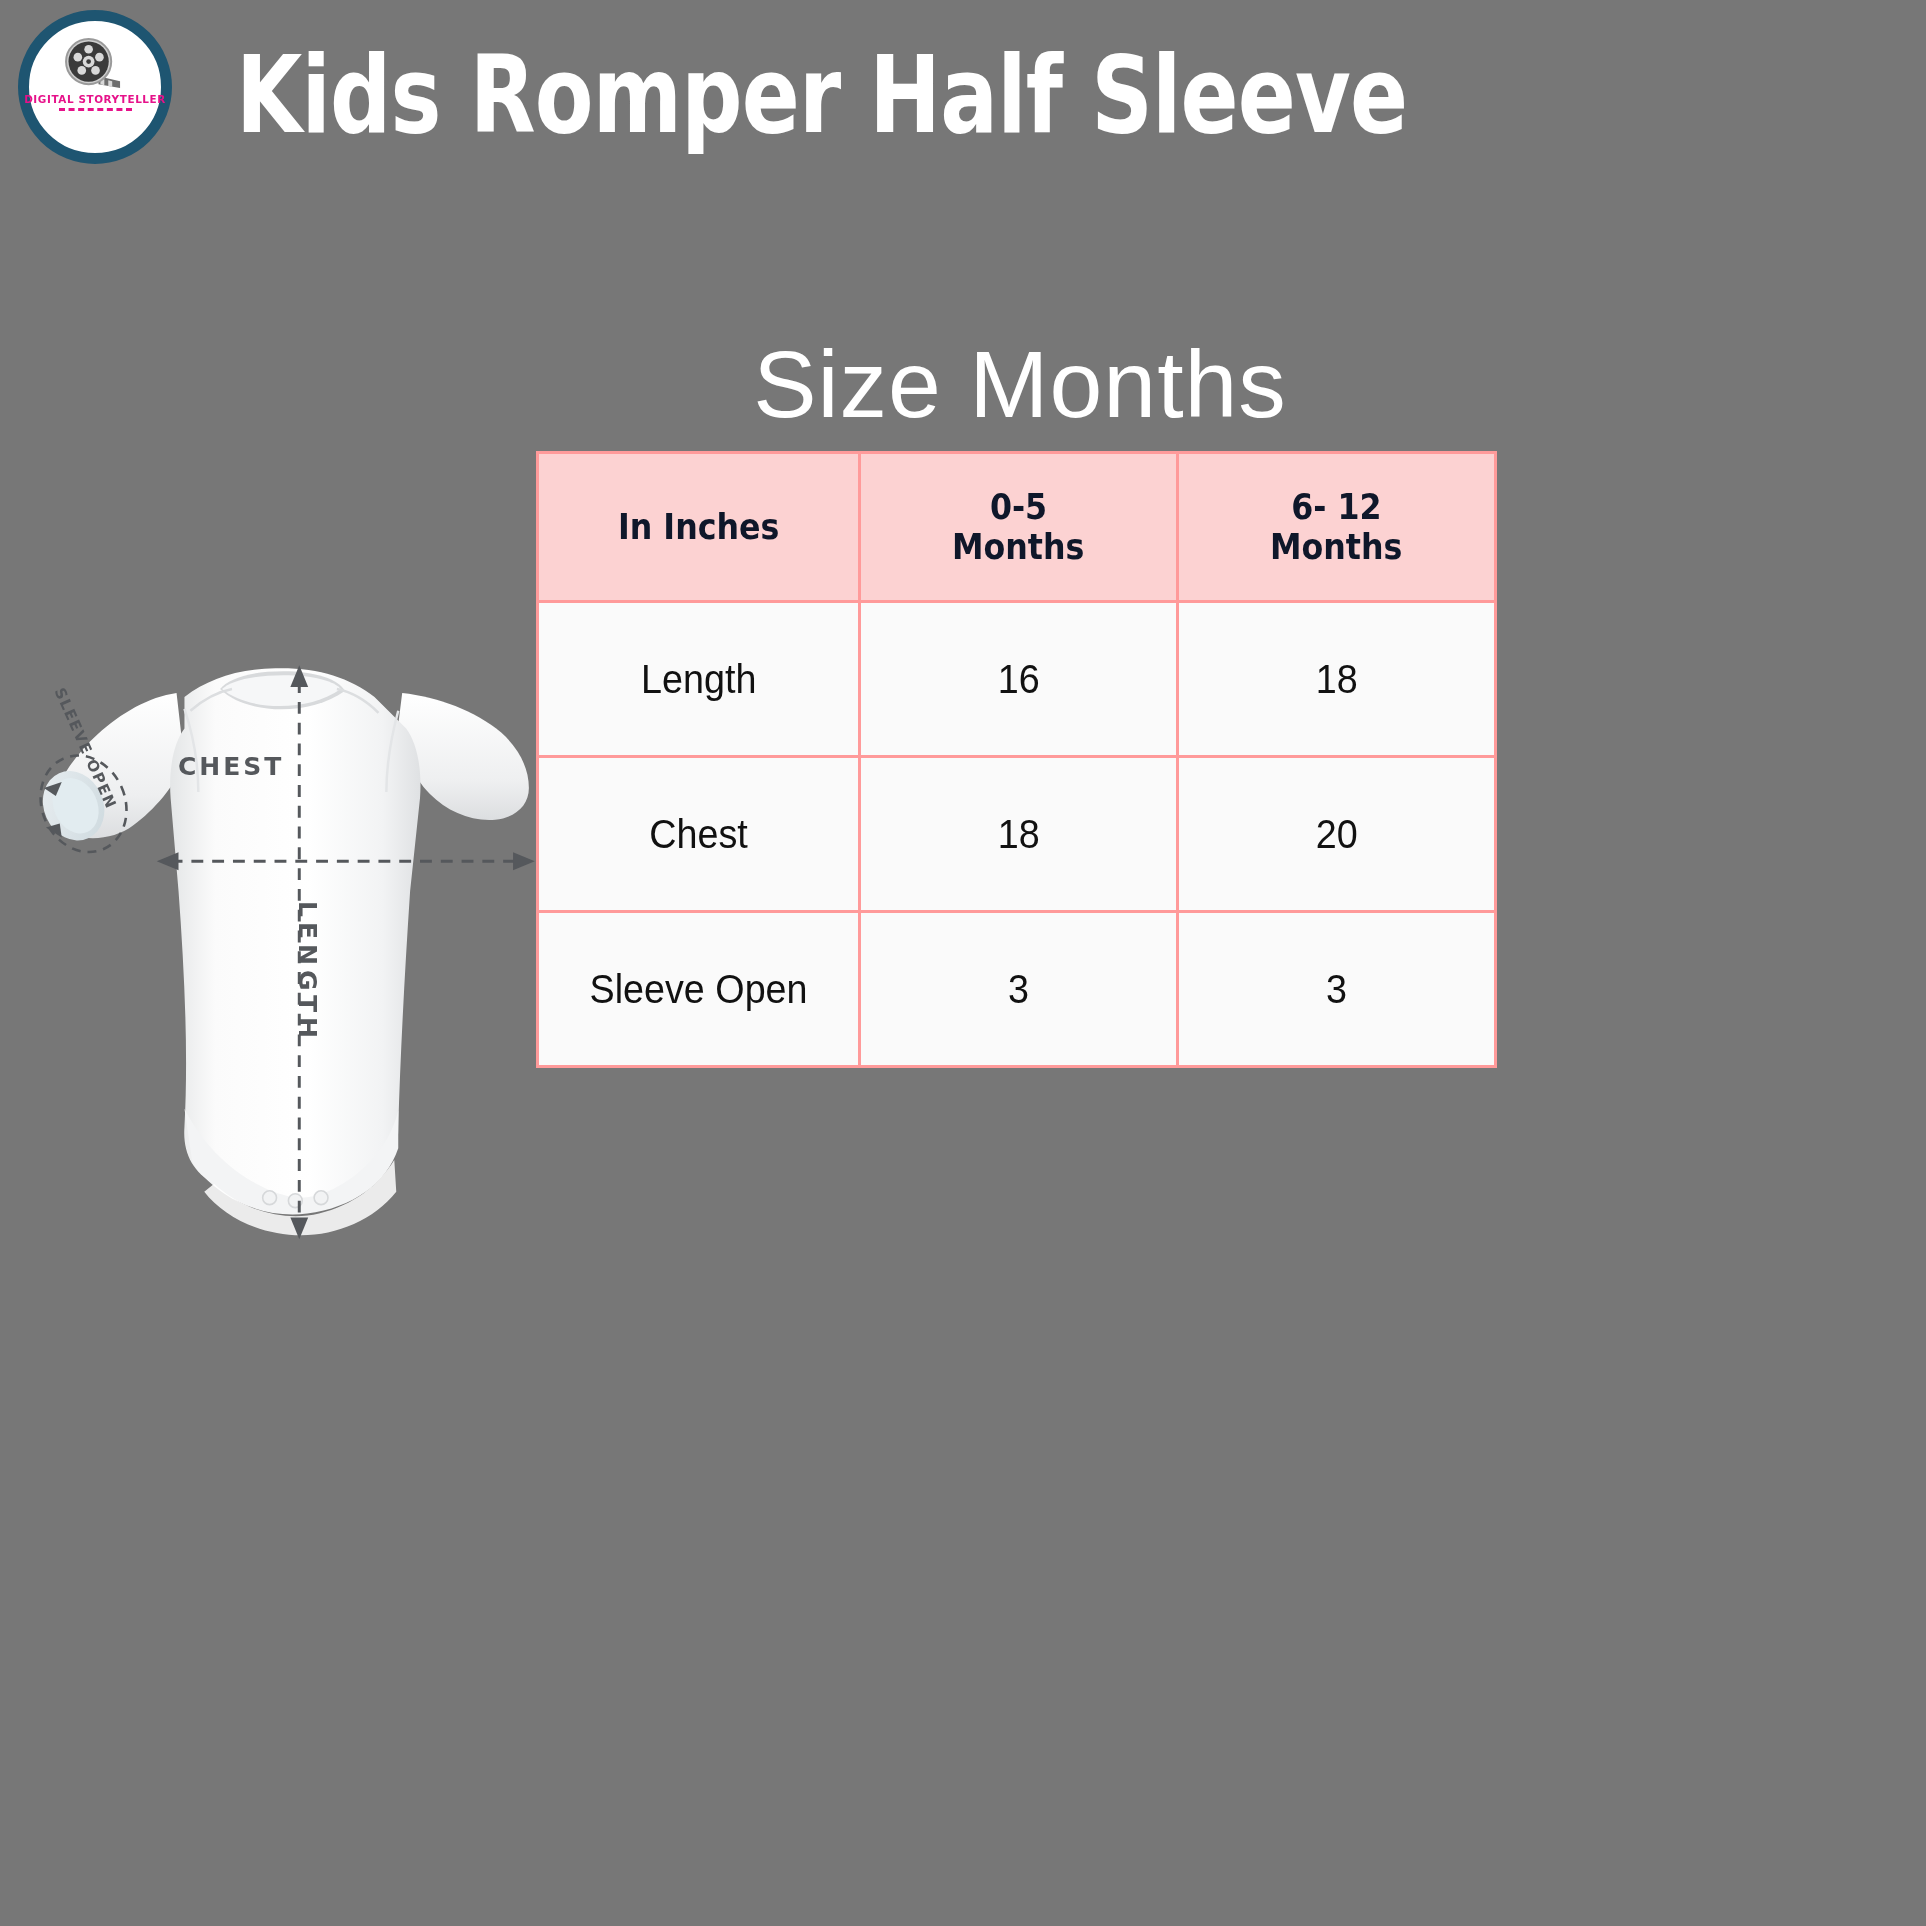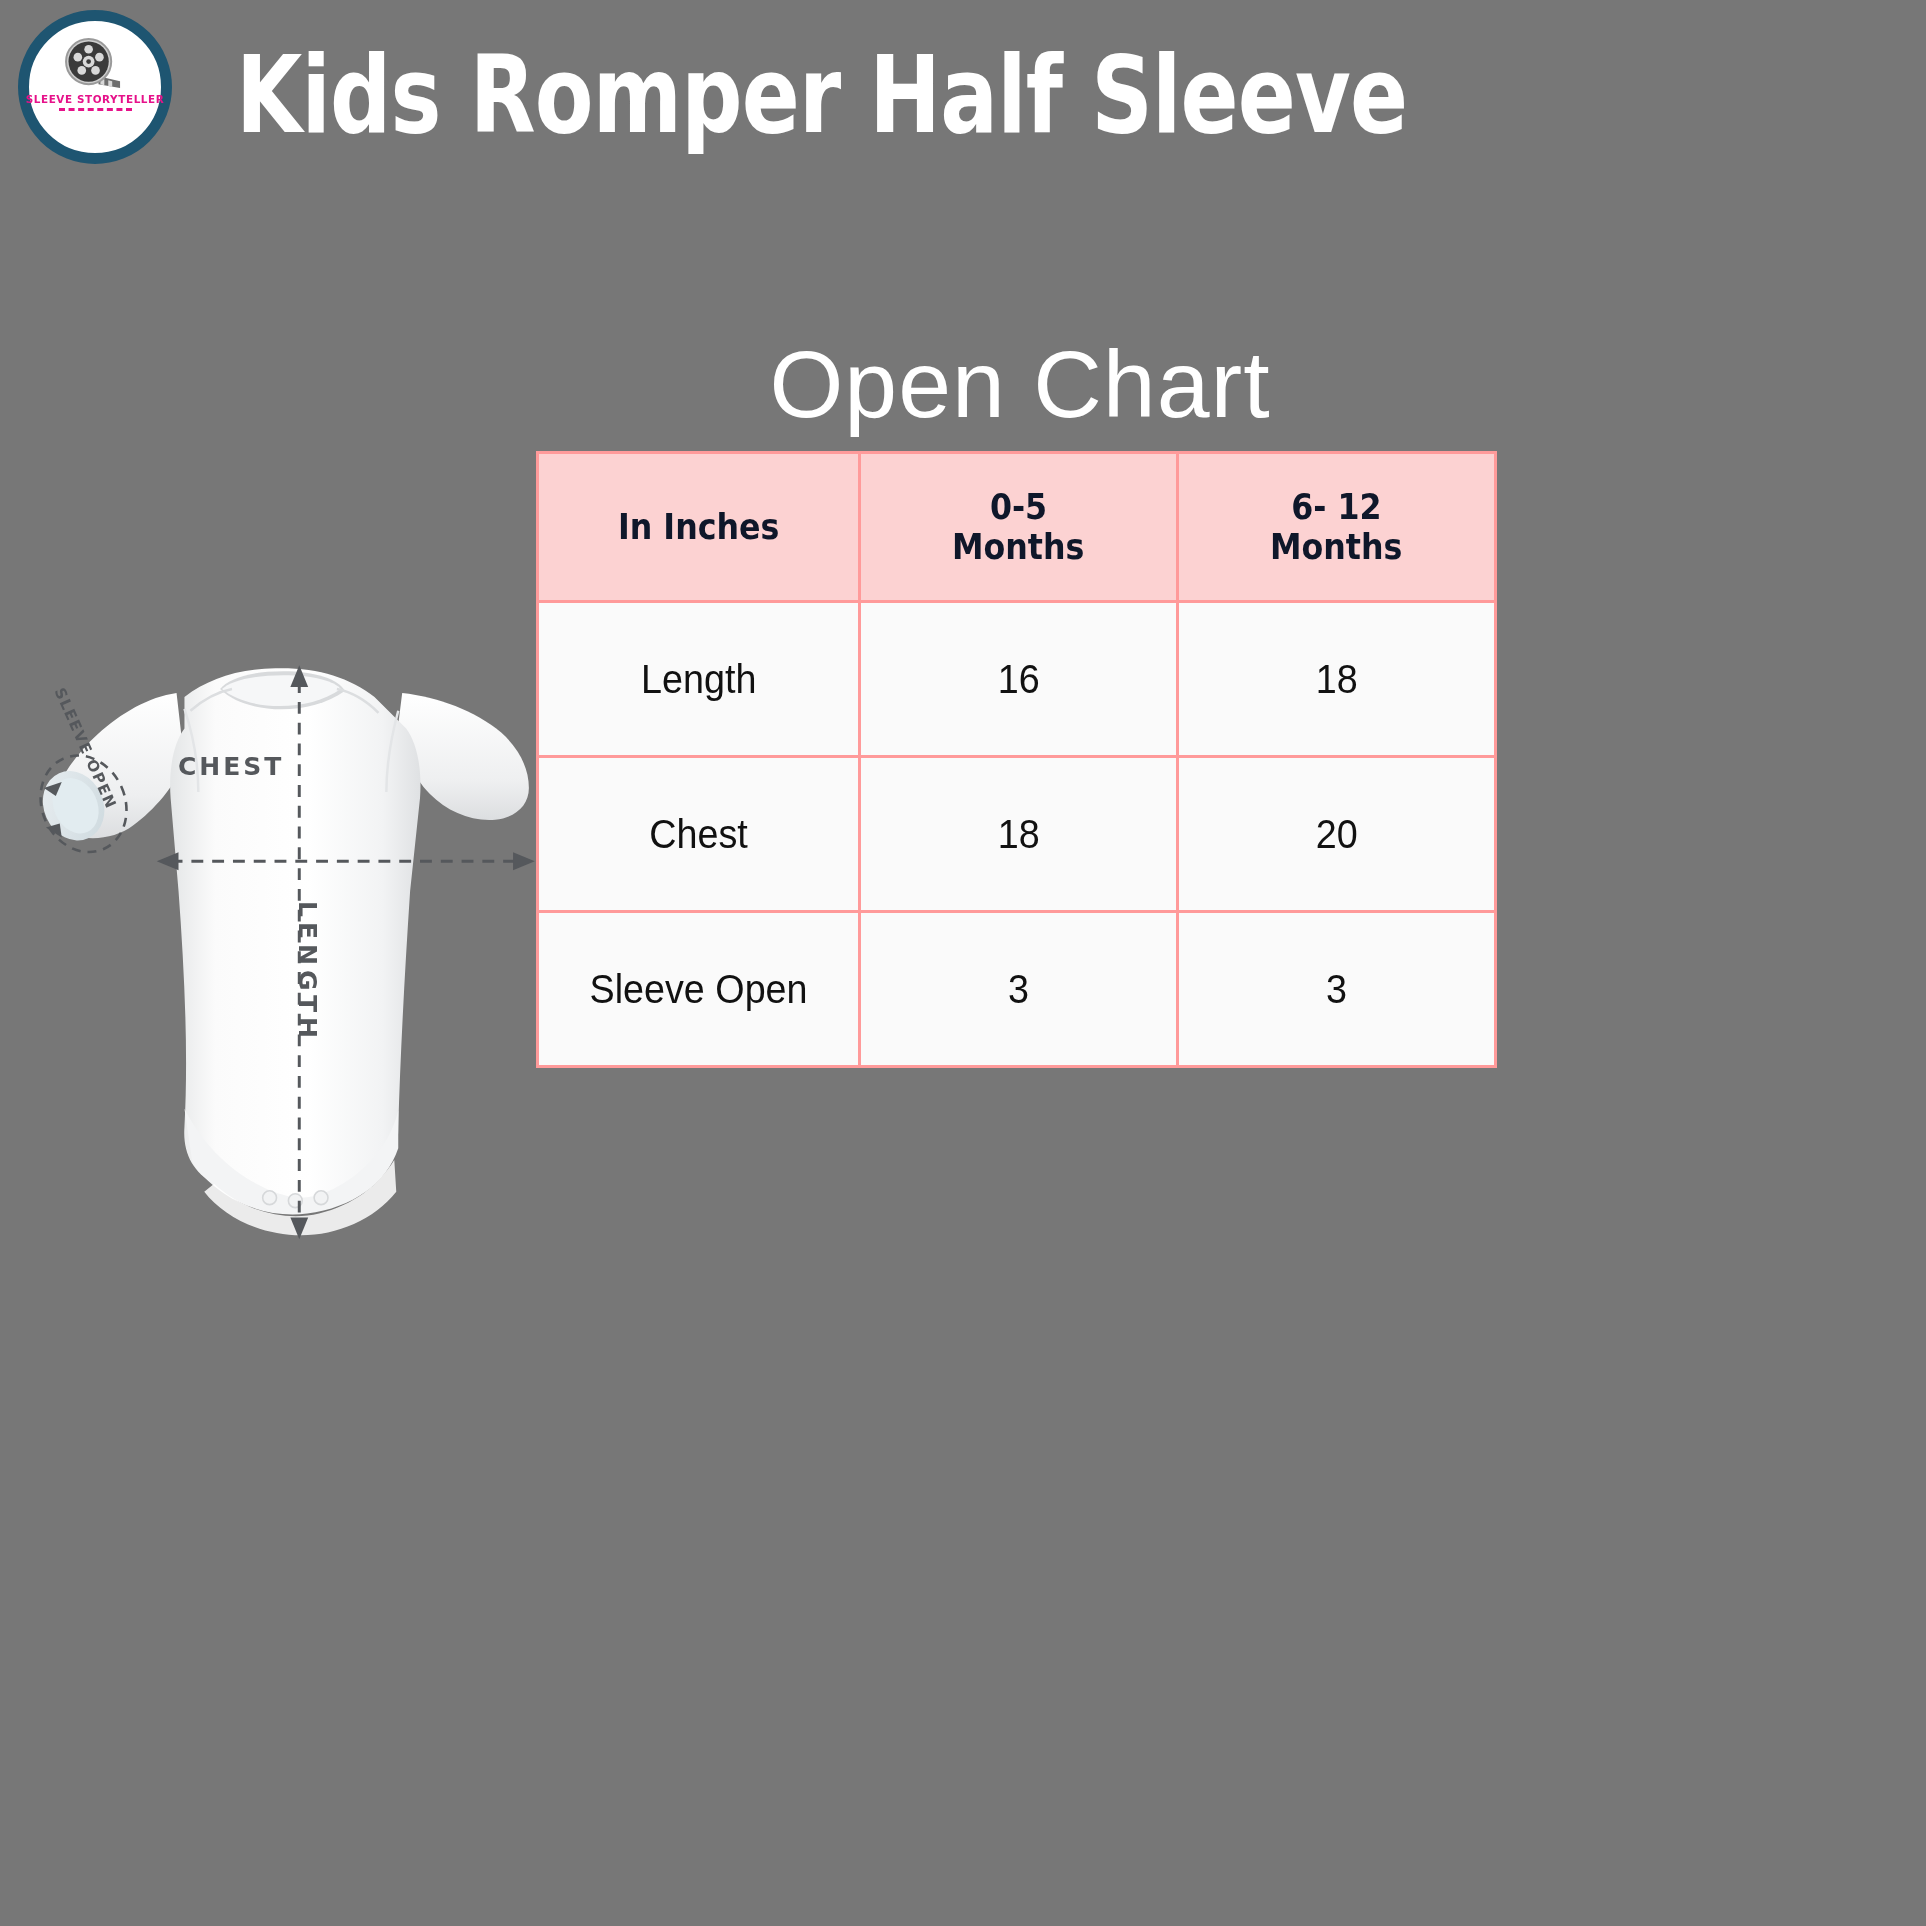--- a/index.html
+++ b/index.html
@@ -182,27 +182,27 @@
       <circle cx="24" cy="25" r="6" fill="#d8d8d8"></circle>
       <circle cx="24" cy="25" r="2.4" fill="#3a3a3a"></circle>
       <circle cx="24" cy="12.5" r="4.4" fill="#d8d8d8"></circle>
       <circle cx="35" cy="20.5" r="4.4" fill="#d8d8d8"></circle>
       <circle cx="31" cy="34" r="4.4" fill="#d8d8d8"></circle>
       <circle cx="17" cy="34" r="4.4" fill="#d8d8d8"></circle>
       <circle cx="13" cy="20.5" r="4.4" fill="#d8d8d8"></circle>
       <circle cx="24" cy="25" r="23" fill="none" stroke="#9a9a9a" stroke-width="2"></circle>
     </svg>
   </div>
-  <div class="logo-wordmark">SLEEVE STORYTELLER</div>
+  <div class="logo-wordmark">DIGITAL STORYTELLER</div>
   <div class="logo-dashes"></div>
 </div>
 
 <div id="main-title">Kids Romper Half Sleeve</div>
 
-<div id="size-chart-heading">Open Chart</div>
+<div id="size-chart-heading">Size Months</div>
 
 <div id="romper-figure">
   <svg width="535" height="673" viewBox="0 0 540 680" xmlns="http://www.w3.org/2000/svg">
     <defs>
       <linearGradient id="bodyShade" x1="0" y1="0" x2="1" y2="0">
         <stop offset="0%" stop-color="#e4e6e7"></stop>
         <stop offset="18%" stop-color="#fbfbfb"></stop>
         <stop offset="55%" stop-color="#ffffff"></stop>
         <stop offset="85%" stop-color="#f2f3f4"></stop>
         <stop offset="100%" stop-color="#dfe1e3"></stop>

